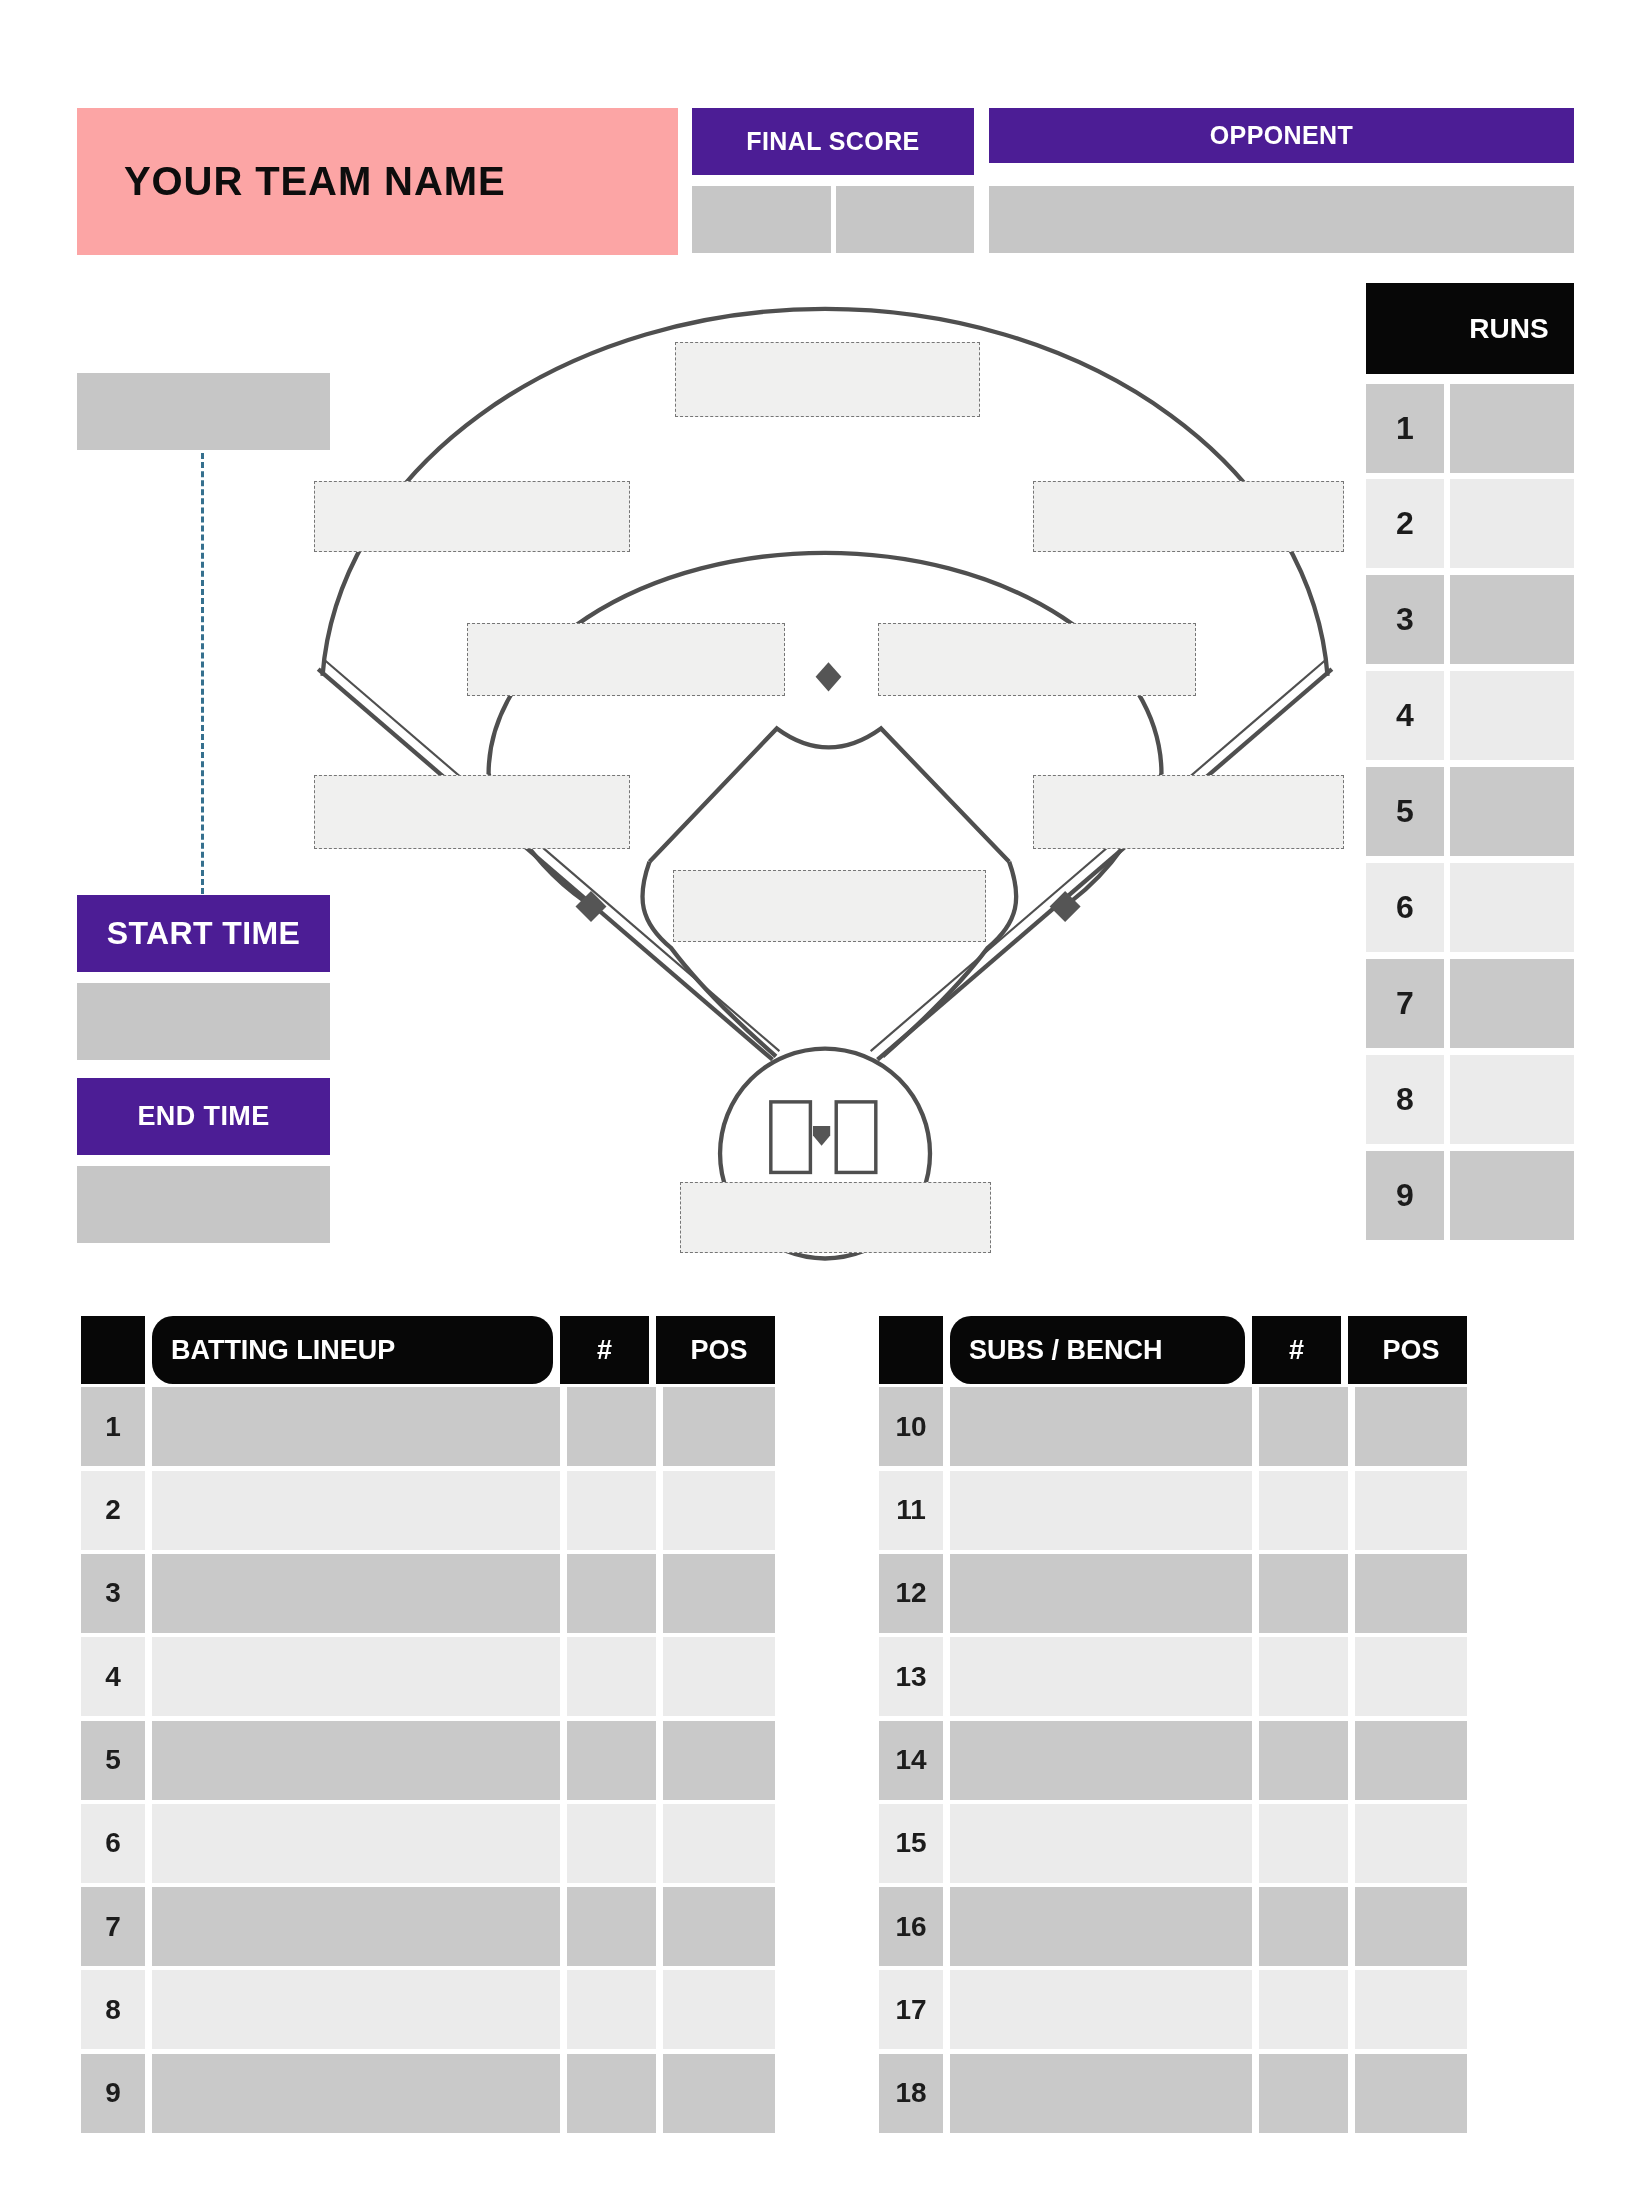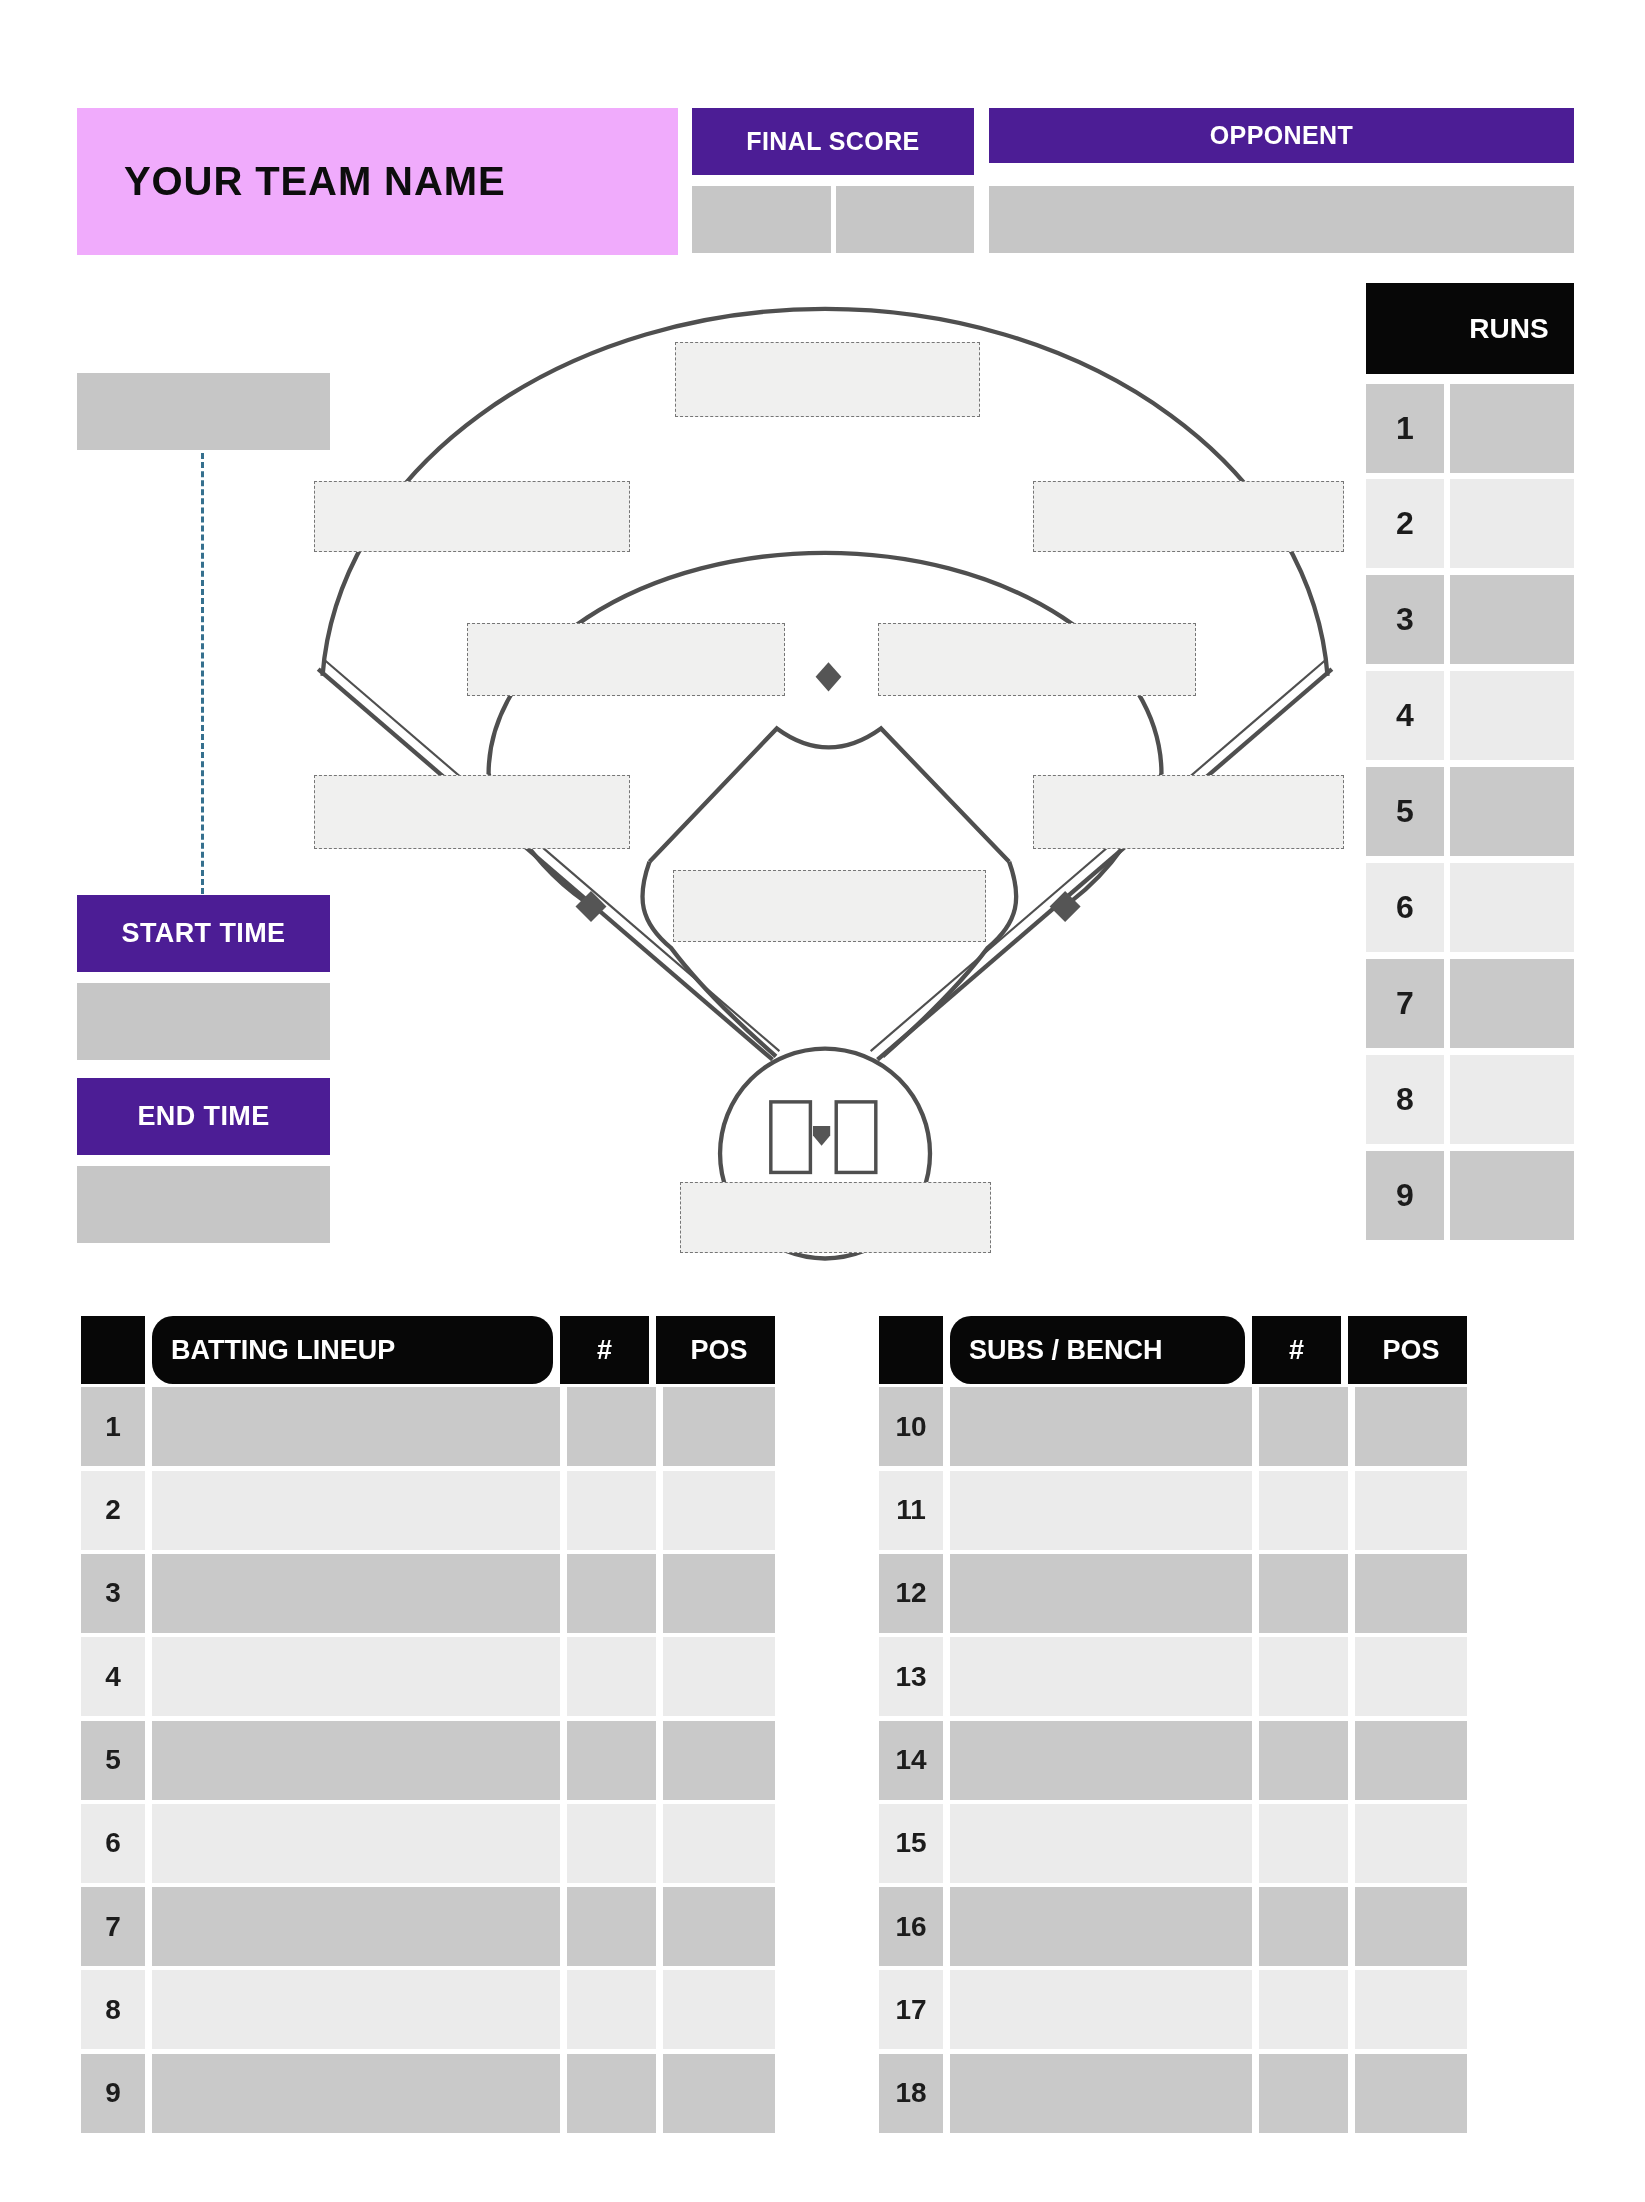--- a/index.html
+++ b/index.html
@@ -2,39 +2,39 @@
 <html style="font-size:13.8px"><head>
 <meta charset="utf-8">
 <style>
   html,body{margin:0;padding:0;background:#ffffff;}
   .page{position:relative;width:1646px;height:2203px;background:#ffffff;overflow:hidden;
         font-family:"Liberation Sans","DejaVu Sans",sans-serif;}
 
   .abs{position:absolute;}
 
   
-  .team-box{left:77px;top:108px;width:601px;height:147px;background:#f0abfc;
+  .team-box{left:77px;top:108px;width:601px;height:147px;background:#fca5a5;
             display:flex;align-items:center;}
   .team-box span{padding-left:47px;font-size:40px;font-weight:bold;color:#0d0d0d;letter-spacing:0.9px;}
 
   .black-label{background:#4c1d95;color:#ffffff;font-weight:bold;
                display:flex;align-items:center;justify-content:center;letter-spacing:0.4px;}
   .final-label{left:692px;top:108px;width:282px;height:67px;font-size:25px;}
   .opponent-label{left:989px;top:108px;width:585px;height:55px;font-size:25px;}
 
   .gray-cell{background:#c6c6c6;}
   .score-cell-1{left:692px;top:186px;width:139px;height:67px;}
   .score-cell-2{left:836px;top:186px;width:138px;height:67px;}
   .opponent-cell{left:989px;top:186px;width:585px;height:67px;}
 
   
   .date-label{left:77px;top:285px;width:253px;height:78px;font-size:27px;}
   .date-cell{left:77px;top:373px;width:253px;height:77px;}
   .dash-line{left:201px;top:453px;width:0;height:441px;border-left:3.4px dashed #35708e;}
-  .start-label{left:77px;top:895px;width:253px;height:77px;font-size:27px;}
+  .start-label{left:77px;top:895px;width:253px;height:77px;font-size:32px;}
   .start-cell{left:77px;top:983px;width:253px;height:77px;}
   .end-label{left:77px;top:1078px;width:253px;height:77px;font-size:27px;}
   .end-cell{left:77px;top:1166px;width:253px;height:77px;}
 
   
   .field-svg{left:301px;top:280px;width:1067px;height:1007px;}
   .pos-box{background:#f0f0ef;border:1.7px dashed #767676;box-sizing:border-box;}
   .pos-cf{left:675px;top:342px;width:305px;height:75px;}
   .pos-lf{left:314px;top:481px;width:316px;height:71px;}
   .pos-rf{left:1033px;top:481px;width:311px;height:71px;}

